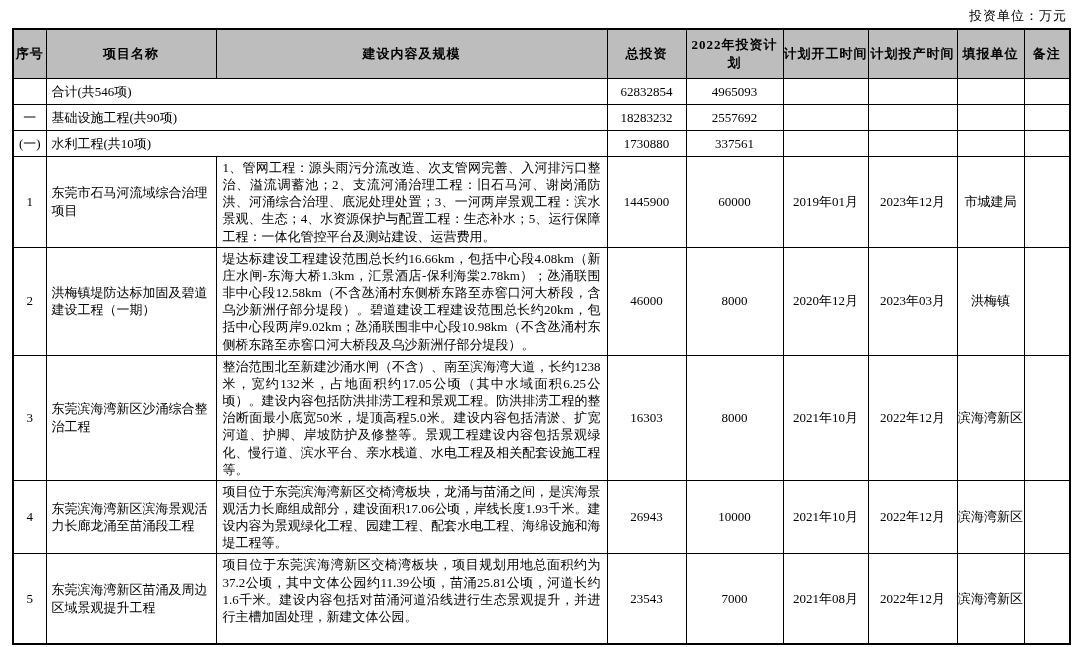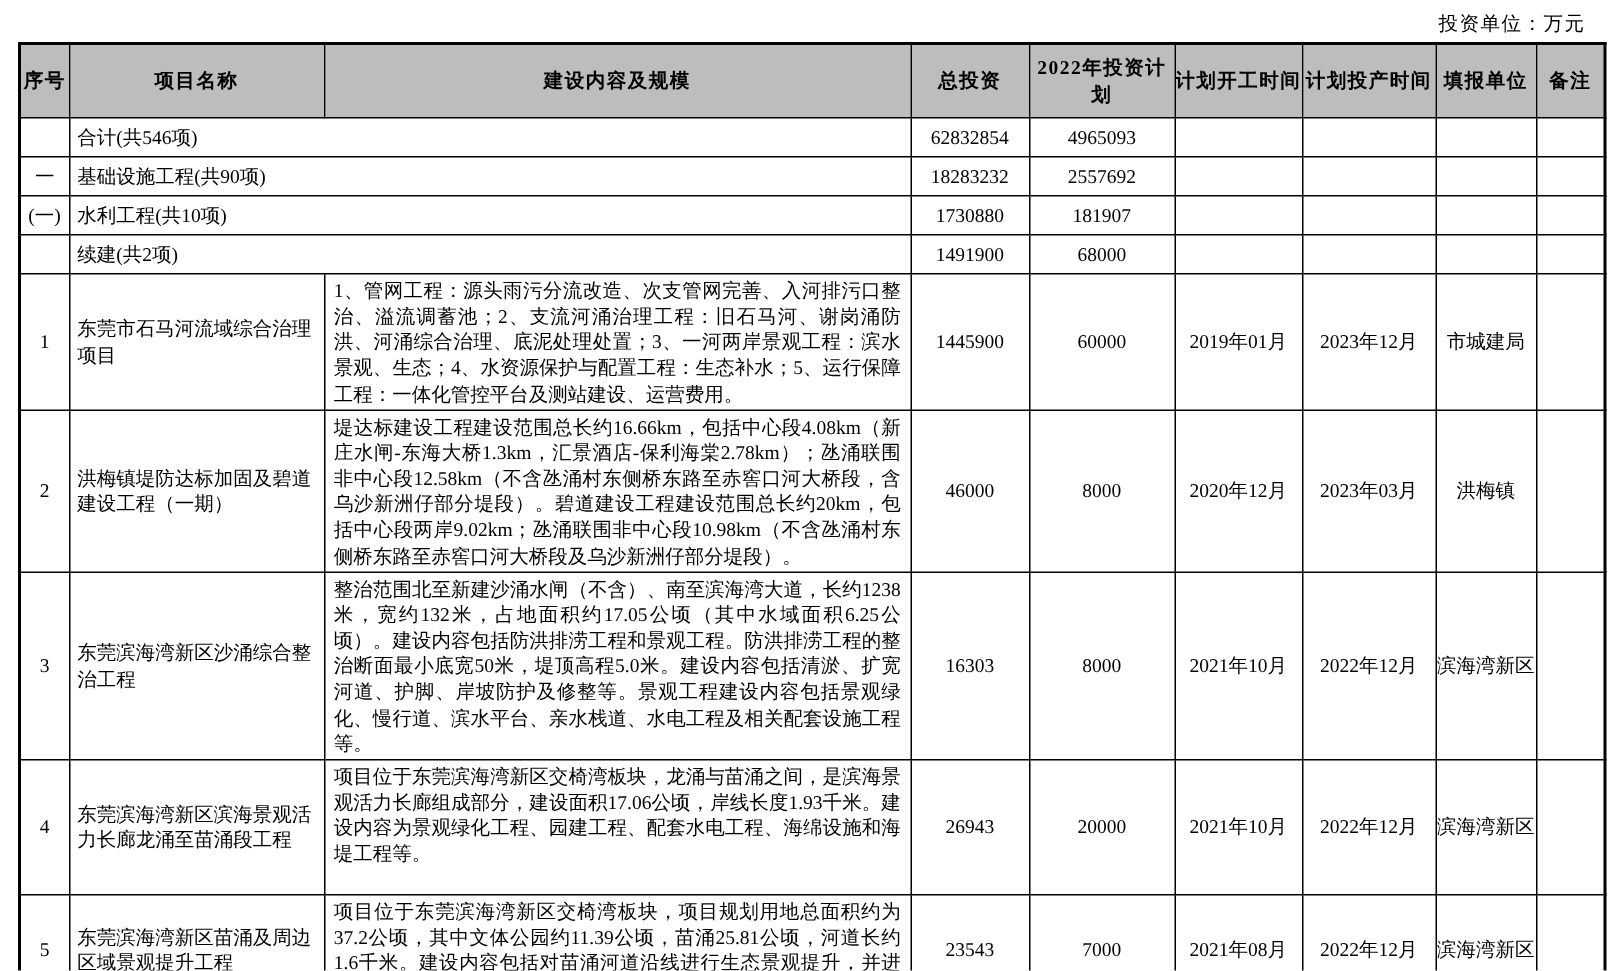--- a/index.html
+++ b/index.html
@@ -9,21 +9,21 @@
     width: 1080px;
     height: 647px;
     overflow: hidden;
     position: relative;
     font-family: "Liberation Serif", "DejaVu Serif", serif;
     color: #000;
   }
   .unit-note {
     position: absolute;
     top: 7px;
-    right: 23px;
+    right: 13px;
     font-size: 13px;
     letter-spacing: 1px;
   }
   table.plan-table {
     position: absolute;
     top: 28px;
     left: 12px;
     width: 1057px;
     border-collapse: collapse;
     table-layout: fixed;
@@ -109,31 +109,21 @@
         <td class="num">2557692</td>
         <td class="date"></td>
         <td class="date"></td>
         <td class="unit"></td>
         <td class="remark"></td>
       </tr>
       <tr>
         <td class="seq">(一)</td>
         <td class="name" colspan="2">水利工程(共10项)</td>
         <td class="num">1730880</td>
-        <td class="num">181907</td>
-        <td class="date"></td>
-        <td class="date"></td>
-        <td class="unit"></td>
-        <td class="remark"></td>
-      </tr>
-      <tr>
-        <td class="seq"></td>
-        <td class="name" colspan="2">续建(共2项)</td>
-        <td class="num">1491900</td>
-        <td class="num">68000</td>
+        <td class="num">337561</td>
         <td class="date"></td>
         <td class="date"></td>
         <td class="unit"></td>
         <td class="remark"></td>
       </tr>
       <tr>
         <td class="seq">1</td>
         <td class="name">东莞市石马河流域综合治理项目</td>
         <td class="content">1、管网工程：源头雨污分流改造、次支管网完善、入河排污口整治、溢流调蓄池；2、支流河涌治理工程：旧石马河、谢岗涌防洪、河涌综合治理、底泥处理处置；3、一河两岸景观工程：滨水景观、生态；4、水资源保护与配置工程：生态补水；5、运行保障工程：一体化管控平台及测站建设、运营费用。</td>
         <td class="num">1445900</td>
@@ -163,21 +153,21 @@
         <td class="date">2021年10月</td>
         <td class="date">2022年12月</td>
         <td class="unit">滨海湾新区</td>
         <td class="remark"></td>
       </tr>
       <tr>
         <td class="seq">4</td>
         <td class="name">东莞滨海湾新区滨海景观活力长廊龙涌至苗涌段工程</td>
         <td class="content">项目位于东莞滨海湾新区交椅湾板块，龙涌与苗涌之间，是滨海景观活力长廊组成部分，建设面积17.06公顷，岸线长度1.93千米。建设内容为景观绿化工程、园建工程、配套水电工程、海绵设施和海堤工程等。</td>
         <td class="num">26943</td>
-        <td class="num">20000</td>
+        <td class="num">10000</td>
         <td class="date">2021年10月</td>
         <td class="date">2022年12月</td>
         <td class="unit">滨海湾新区</td>
         <td class="remark"></td>
       </tr>
       <tr>
         <td class="seq">5</td>
         <td class="name">东莞滨海湾新区苗涌及周边区域景观提升工程</td>
         <td class="content">项目位于东莞滨海湾新区交椅湾板块，项目规划用地总面积约为37.2公顷，其中文体公园约11.39公顷，苗涌25.81公顷，河道长约1.6千米。建设内容包括对苗涌河道沿线进行生态景观提升，并进行主槽加固处理，新建文体公园。</td>
         <td class="num">23543</td>

